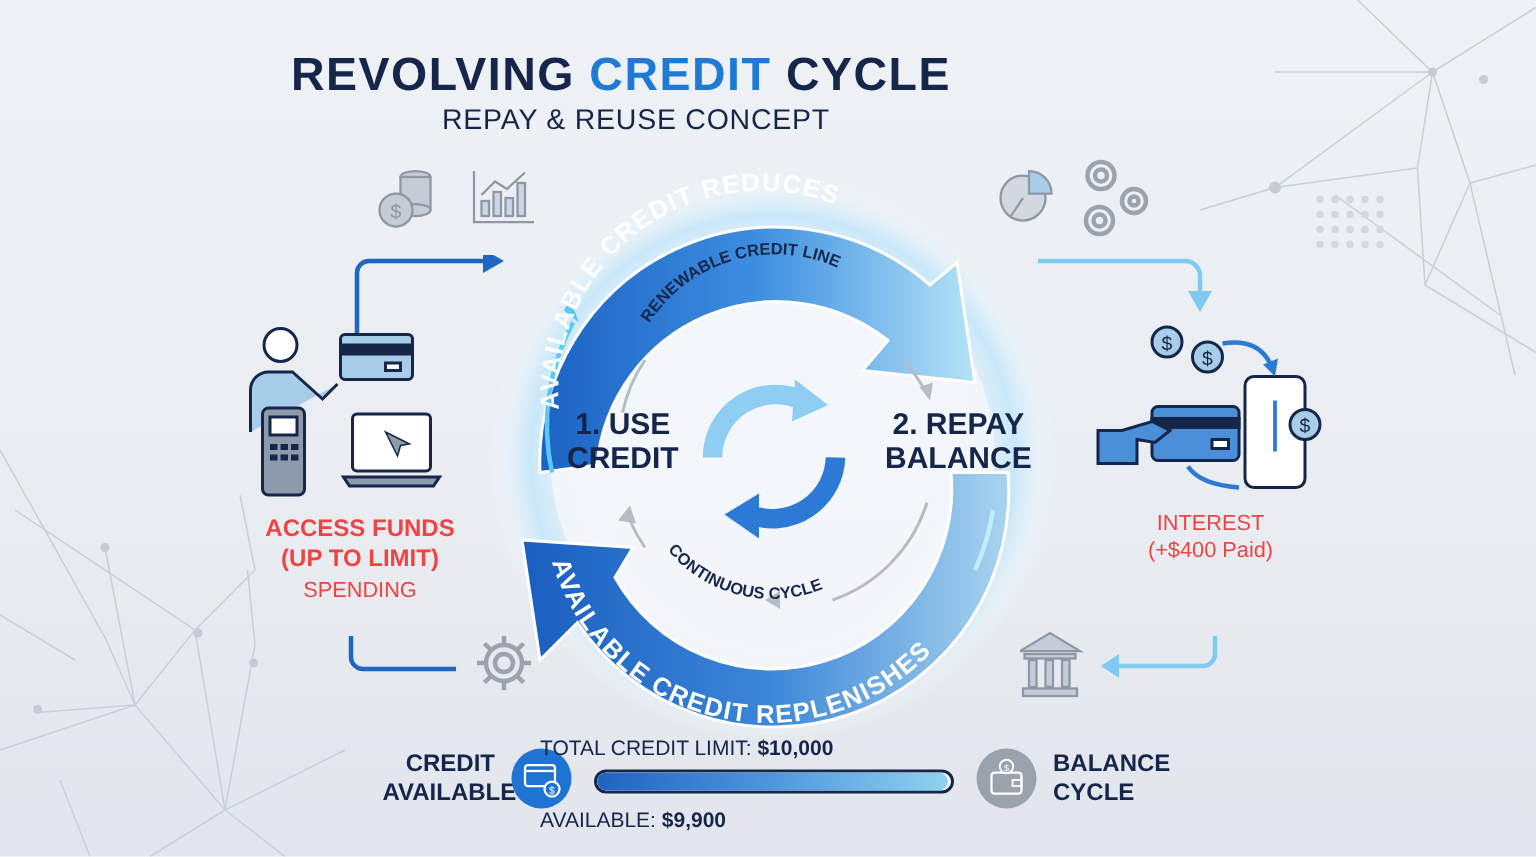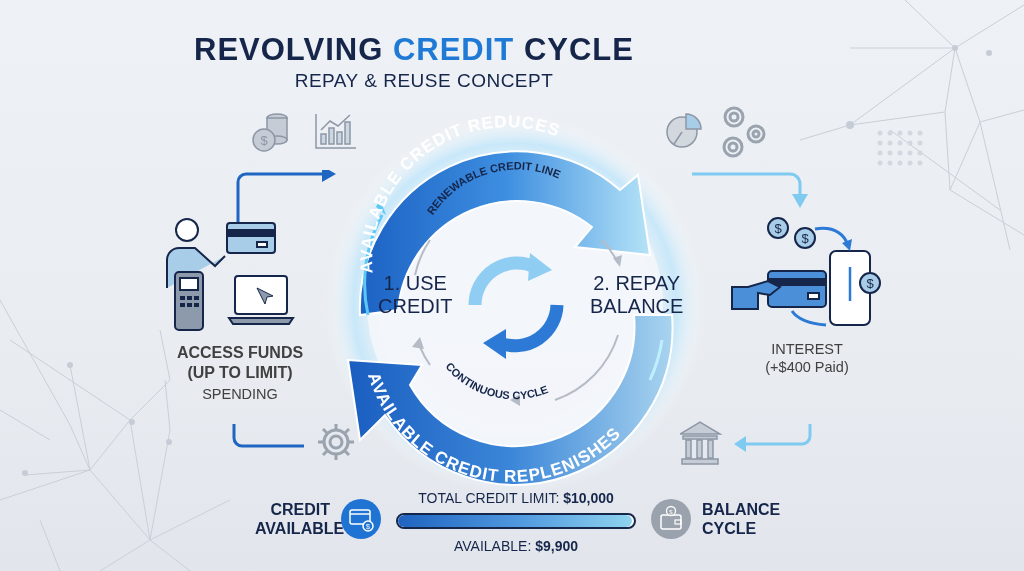--- a/index.html
+++ b/index.html
@@ -2,28 +2,28 @@
 <html><head>
 <meta charset="utf-8">
 <style>
   html,body{margin:0;padding:0;}
   body{width:1024px;height:571px;overflow:hidden;background:linear-gradient(180deg,#eef1f5 0%,#e9edf2 60%,#e2e6ec 100%);font-family:"Liberation Sans","DejaVu Sans",sans-serif;color:#13213f;position:relative;}
   .abs{position:absolute;}
   .bg-net{position:absolute;left:0;top:0;width:1024px;height:571px;pointer-events:none;}
   .title{position:absolute;left:0;width:828px;top:32px;text-align:center;font-weight:700;font-size:31px;letter-spacing:1px;color:#16264a;}
   .title .accent{color:#1f7ad6;}
   .subtitle{position:absolute;left:0;width:848px;top:70px;text-align:center;font-size:19px;letter-spacing:.5px;color:#16264a;}
-  .step-label{position:absolute;font-weight:400;font-size:20px;line-height:23px;color:#16264a;text-align:center;}
-  .side-block{position:absolute;text-align:center;color:#404040;}
+  .step-label{position:absolute;font-weight:700;font-size:20px;line-height:23px;color:#16264a;text-align:center;}
+  .side-block{position:absolute;text-align:center;color:#ef4444;}
   .side-block .h{font-weight:700;font-size:16px;line-height:20px;}
   .side-block .t{font-size:14.5px;line-height:18px;}
   .bottom-lbl{position:absolute;font-weight:700;font-size:16px;line-height:19px;color:#16264a;}
   .bar-wrap{position:absolute;left:396px;top:513px;width:240px;height:16px;border:2px solid #16264a;border-radius:9px;background:#fff;overflow:hidden;box-sizing:border-box;}
   .bar-fill{height:100%;background:linear-gradient(90deg,#1f63c0,#4e97de 50%,#8fd3ef);border-radius:7px;}
-  .bar-label{position:absolute;left:360px;width:312px;text-align:center;font-size:14px;color:#16264a;}
+  .bar-label{position:absolute;left:360px;width:312px;font-size:14px;color:#16264a;}
   .bar-label b{font-weight:700;}
 </style>
 </head>
 <body>
 
 <svg class="bg-net" viewBox="0 0 1024 571">
   <g stroke="#c9cfd8" stroke-width="1" fill="none">
     <path d="M905 0 L955 48 L1024 5"></path>
       <path d="M955 48 L850 48"></path>
       <path d="M955 48 L850 125 L800 140"></path>

